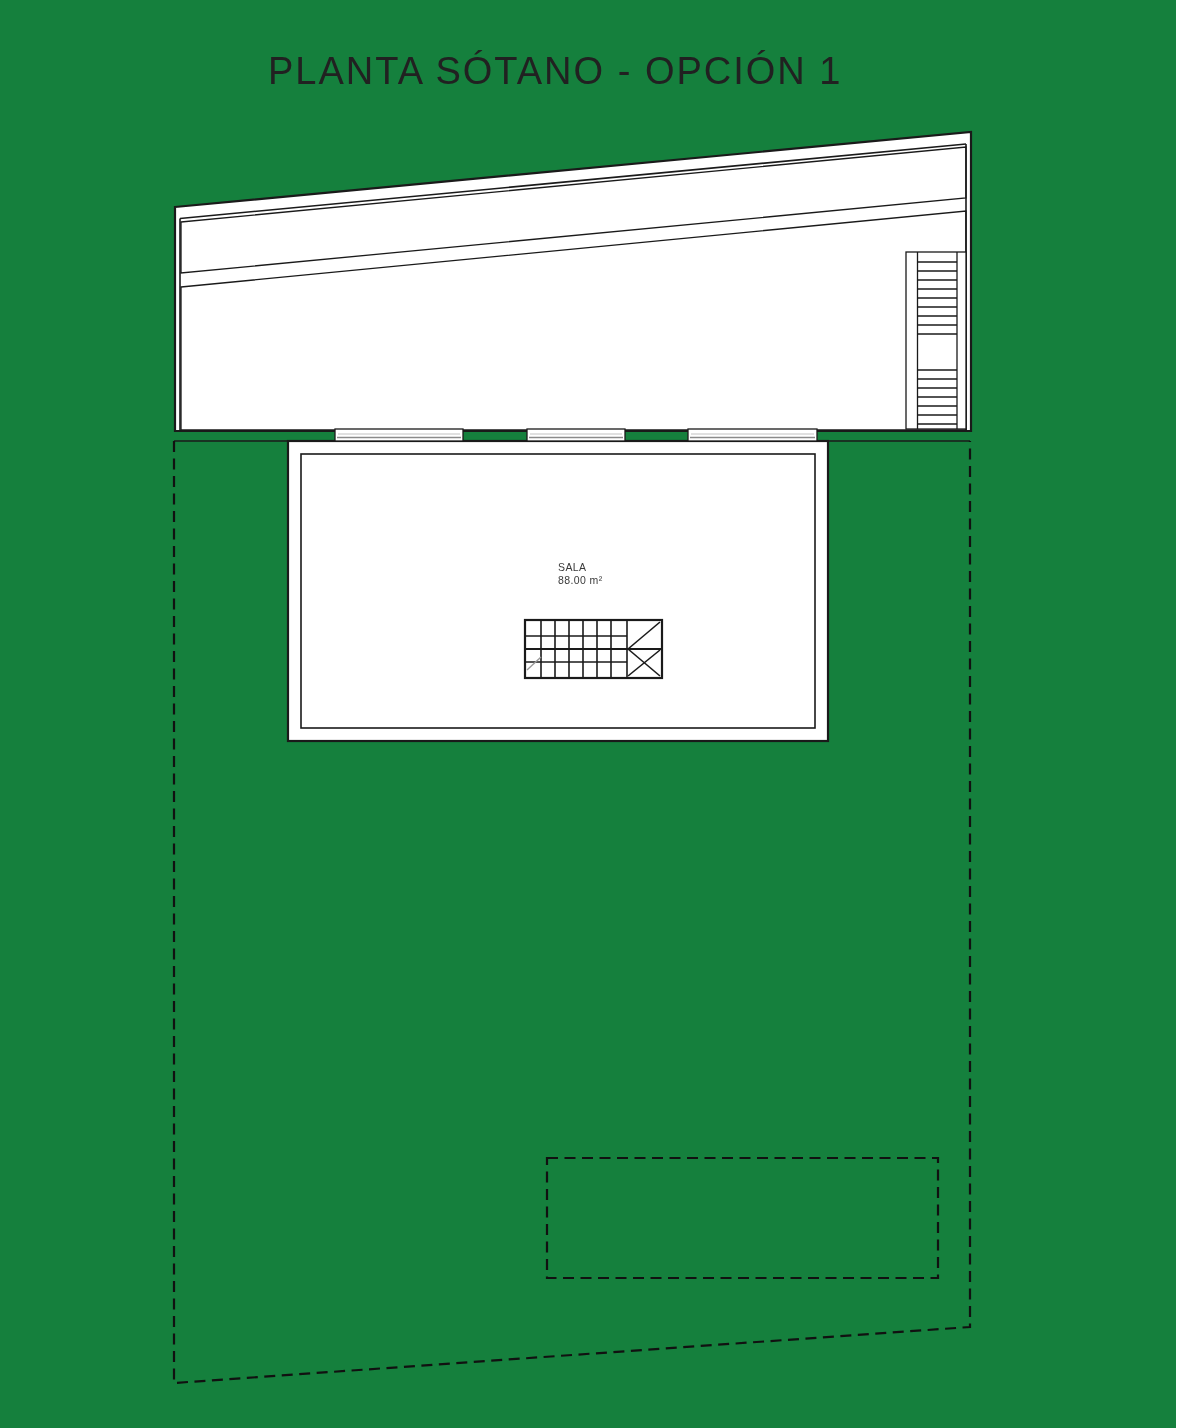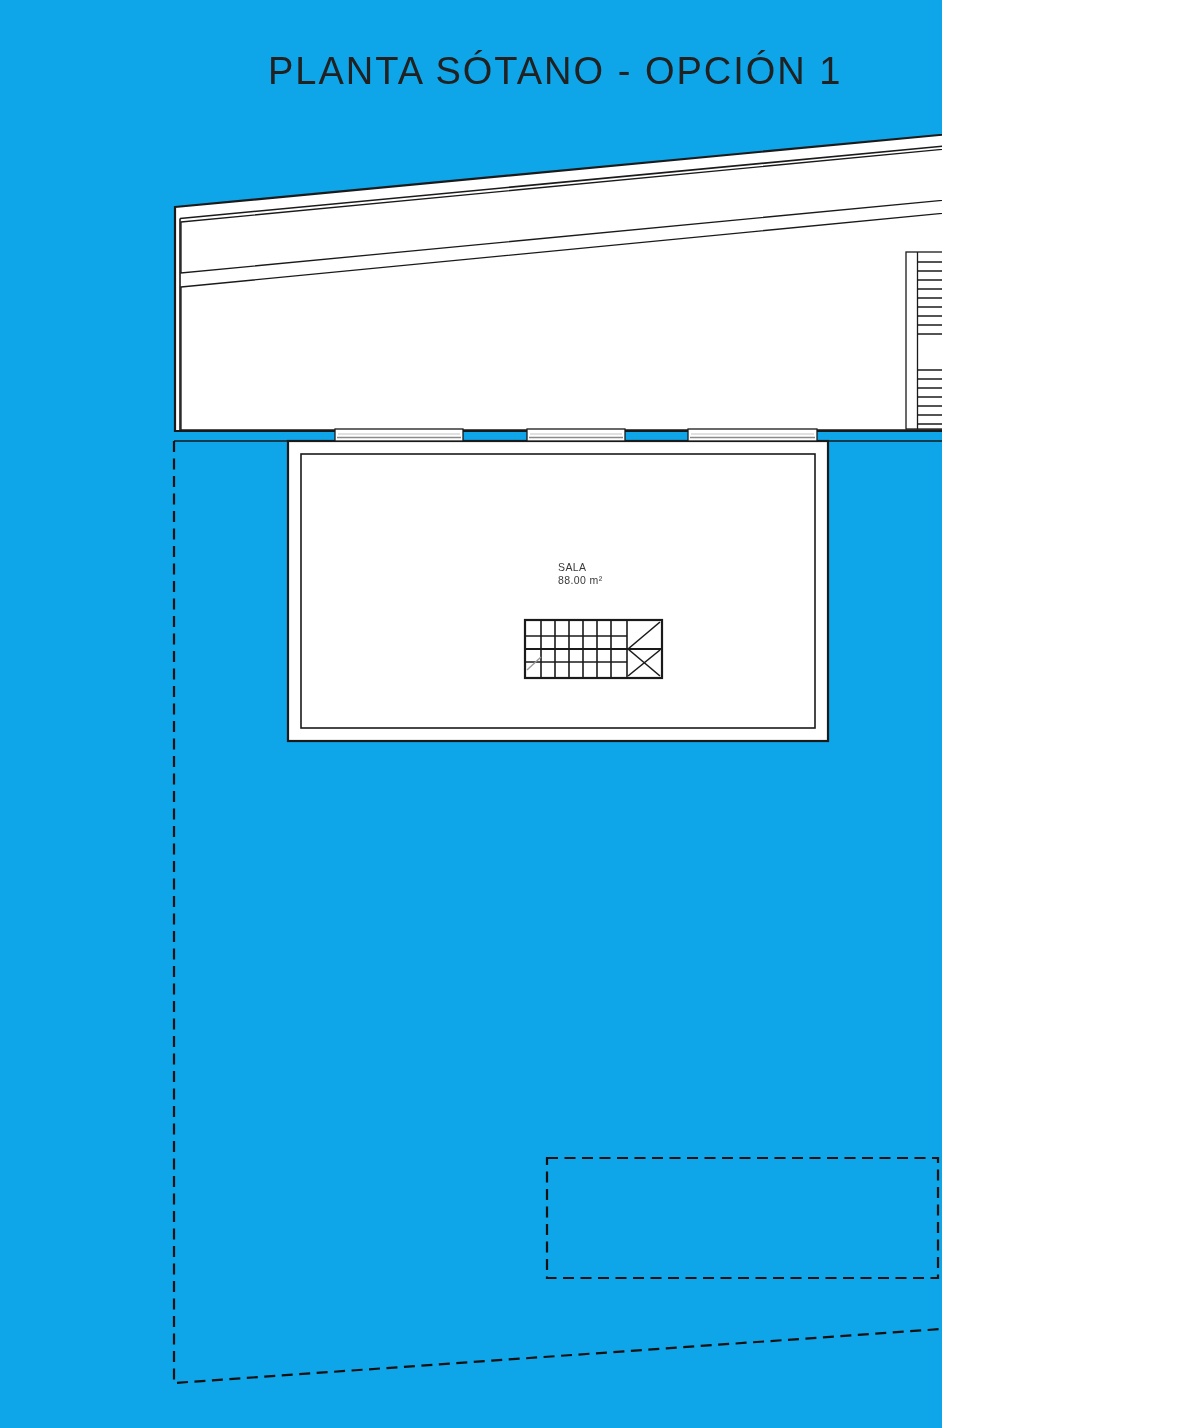--- a/index.html
+++ b/index.html
@@ -1,20 +1,20 @@
 <!DOCTYPE html>
 <html><head>
 <meta charset="utf-8">
 <style>
   html,body{margin:0;padding:0;background:#ffffff;}
   .canvas{
     position:relative;
-    width:942px;
+    width:1176px;
     height:1428px;
-    background:#0ea5e9;
+    background:#15803d;
     font-family:"Liberation Sans", sans-serif;
     overflow:hidden;
   }
   .title{
     position:absolute;
     left:268px;
     top:50px;
     font-size:38px;
     font-weight:300;
     letter-spacing:2px;

